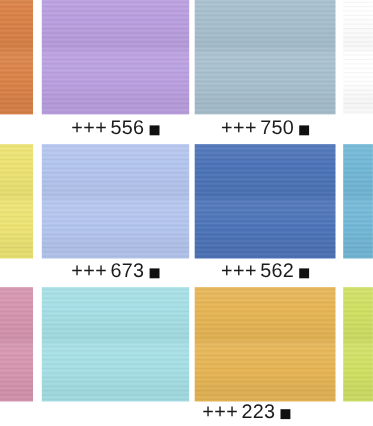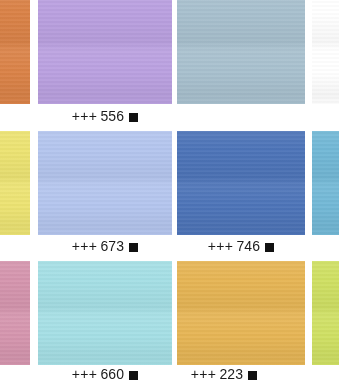--- a/index.html
+++ b/index.html
@@ -72,21 +72,21 @@
         rgba(0,0,0,0.02) 100%
       );
     pointer-events: none;
   }
 
   
   .swatch-caption {
     position: absolute;
     text-align: center;
     color: #1b1b1b;
-    font-size: 14px;
+    font-size: 18px;
     line-height: 16px;
     white-space: nowrap;
     font-family: "Liberation Sans", sans-serif;
   }
   .cap-rating {
     letter-spacing: 0.4px;
     font-weight: 400;
   }
   .cap-code {
     margin-left: 3px;
@@ -99,51 +99,51 @@
     margin-left: 5px;
     vertical-align: -1px;
     background: #111111;
   }
 </style>
 </head>
 <body>
 
 <div id="chart">
     <div class="swatch-caption" style="left: 38px; width: 134px; top: 108px;"><span class="cap-rating">+++</span><span class="cap-code">556</span><span class="cap-opacity"></span></div>
+    <div class="swatch-caption" style="left: 177px; width: 128px; top: 108px;"><span class="cap-rating">+++</span><span class="cap-code">750</span><span class="cap-opacity"></span></div>
     <div class="swatch-row" style="top: -8px; height: 112px;">
       <div class="swatch-cell" style="left: -40px; width: 70px; height: 112px;">
         <div class="swatch-paint" style="background-color: rgb(218, 130, 71);"></div>
       </div>
       <div class="swatch-cell" style="left: 38px; width: 134px; height: 112px;">
         <div class="swatch-paint" style="background-color: rgb(186, 160, 224);"></div>
       </div>
       <div class="swatch-cell" style="left: 177px; width: 128px; height: 112px;">
         <div class="swatch-paint" style="background-color: rgb(168, 192, 206);"></div>
       </div>
       <div class="swatch-cell" style="left: 312px; width: 70px; height: 112px;">
         <div class="swatch-paint"></div>
       </div>
     </div>
     <div class="swatch-caption" style="left: 38px; width: 134px; top: 238px;"><span class="cap-rating">+++</span><span class="cap-code">673</span><span class="cap-opacity"></span></div>
-    <div class="swatch-caption" style="left: 177px; width: 128px; top: 238px;"><span class="cap-rating">+++</span><span class="cap-code">746</span><span class="cap-opacity"></span></div>
+    <div class="swatch-caption" style="left: 177px; width: 128px; top: 238px;"><span class="cap-rating">+++</span><span class="cap-code">562</span><span class="cap-opacity"></span></div>
     <div class="swatch-row" style="top: 131px; height: 104px;">
       <div class="swatch-cell" style="left: -40px; width: 70px; height: 104px;">
         <div class="swatch-paint" style="background-color: rgb(236, 227, 114);"></div>
       </div>
       <div class="swatch-cell" style="left: 38px; width: 134px; height: 104px;">
         <div class="swatch-paint" style="background-color: rgb(180, 197, 238);"></div>
       </div>
       <div class="swatch-cell" style="left: 177px; width: 128px; height: 104px;">
         <div class="swatch-paint" style="background-color: rgb(77, 116, 184);"></div>
       </div>
       <div class="swatch-cell" style="left: 312px; width: 70px; height: 104px;">
         <div class="swatch-paint" style="background-color: rgb(114, 184, 214);"></div>
       </div>
     </div>
-    <div class="swatch-caption" style="left: 38px; width: 134px; top: 366px;"><span class="cap-rating">+++</span><span class="cap-code">660</span><span class="cap-opacity"></span></div>
     <div class="swatch-caption" style="left: 160px; width: 128px; top: 366px;"><span class="cap-rating">+++</span><span class="cap-code">223</span><span class="cap-opacity"></span></div>
     <div class="swatch-row" style="top: 261px; height: 104px;">
       <div class="swatch-cell" style="left: -40px; width: 70px; height: 104px;">
         <div class="swatch-paint" style="background-color: rgb(213, 149, 174);"></div>
       </div>
       <div class="swatch-cell" style="left: 38px; width: 134px; height: 104px;">
         <div class="swatch-paint" style="background-color: rgb(165, 223, 229);"></div>
       </div>
       <div class="swatch-cell" style="left: 177px; width: 128px; height: 104px;">
         <div class="swatch-paint" style="background-color: rgb(230, 181, 85);"></div>

